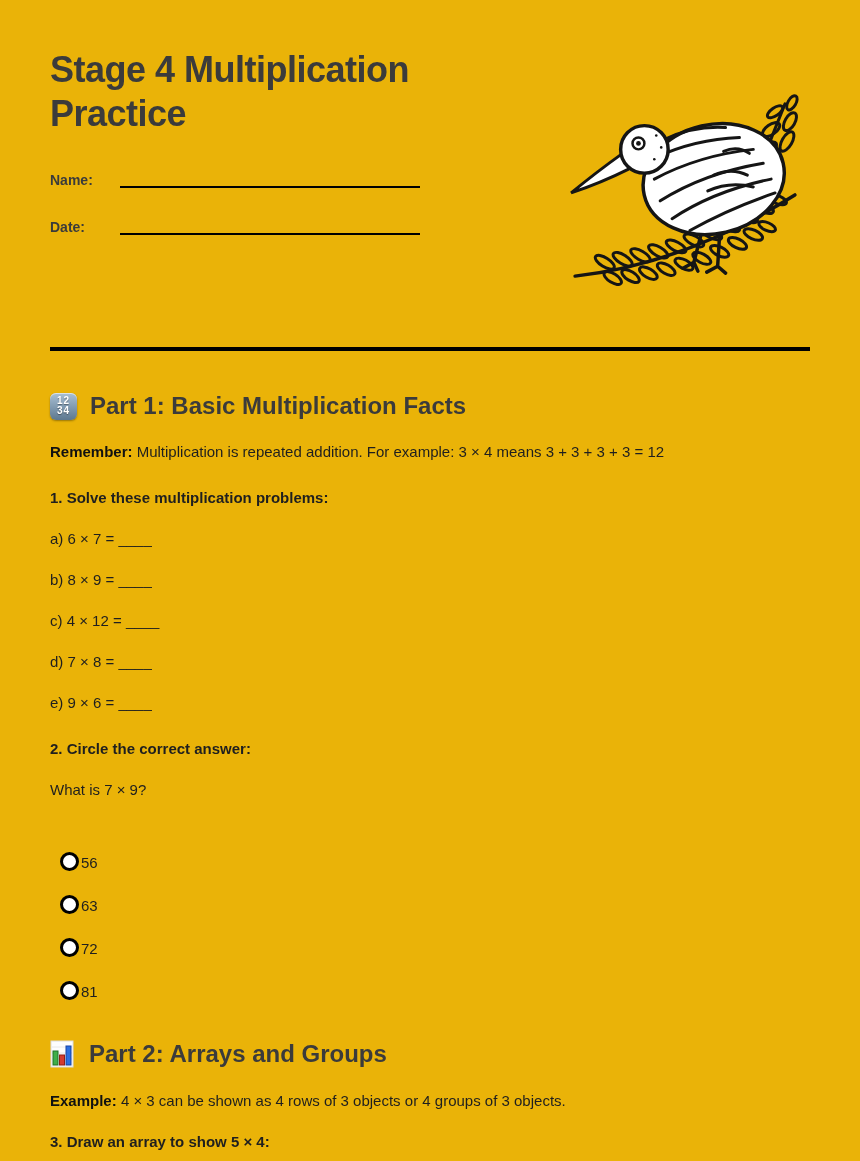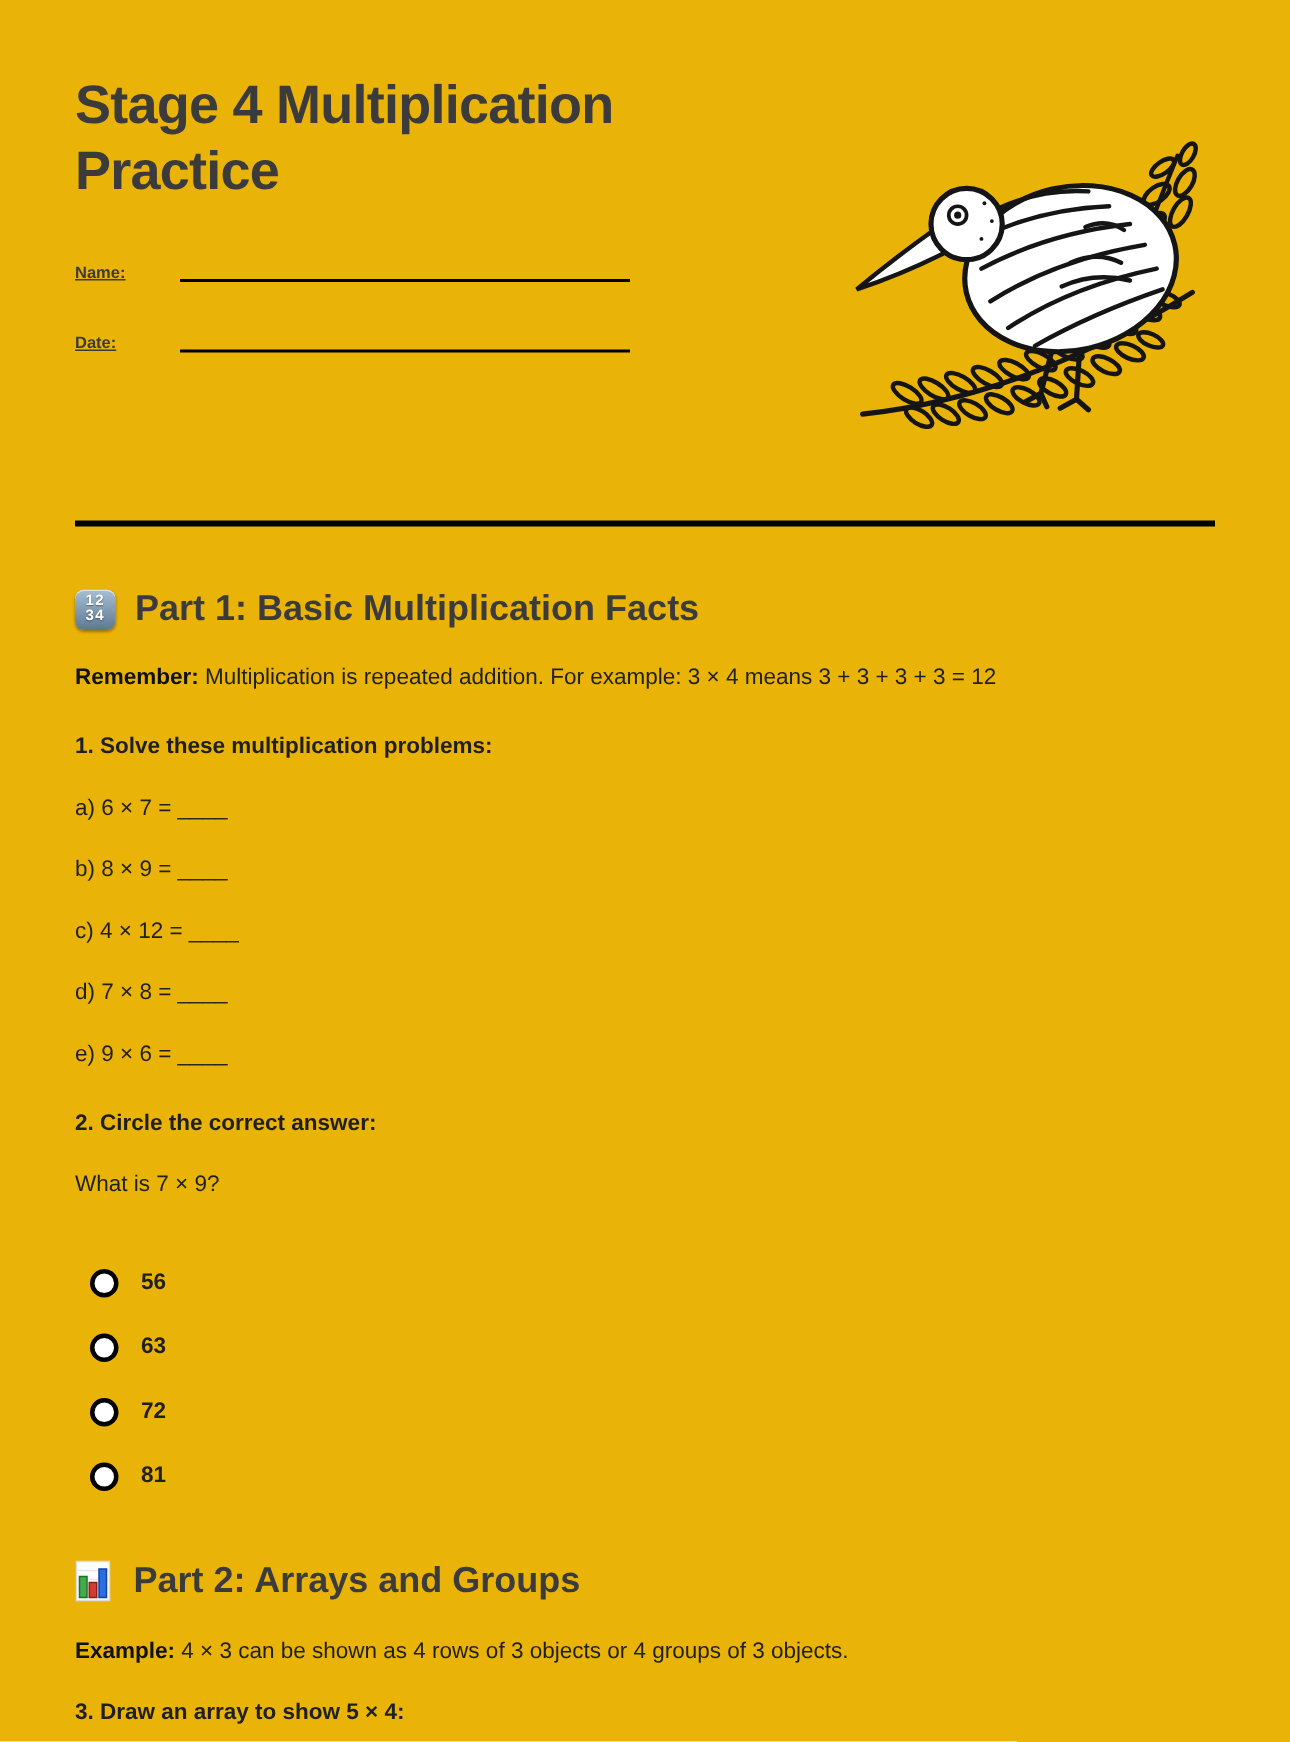--- a/index.html
+++ b/index.html
@@ -20,21 +20,21 @@
     font-size: 36px;
     line-height: 44px;
     font-weight: 700;
     color: #3b3b3b;
     max-width: 500px;
     letter-spacing: -0.5px;
   }
 
   .field-row { display: flex; align-items: flex-end; margin-top: 30px; height: 22px; }
   .field-row.date { margin-top: 25px; }
-  .field-label { font-weight: 700; font-size: 11px; color: #3b3b3b; width: 70px; text-decoration: underline; }
+  .field-label { font-weight: 700; font-size: 14px; color: #3b3b3b; width: 70px; }
   .field-line { width: 300px; height: 20px; border-bottom: 2px solid #000; }
 
   .kiwi { position: absolute; left: 563px; top: 88px; width: 242px; height: 198px; }
 
   .divider { margin-top: 112px; height: 4px; background: #000; border: none; }
 
   h2.section {
     margin: 40px 0 0;
     font-size: 24px;
     line-height: 30px;
@@ -61,21 +61,21 @@
   p { font-size: 15px; line-height: 20px; color: #1f1f1f; }
   p strong { color: #111; }
   .remember  { margin-top: 21px; }
   .q-label   { margin-top: 26px; font-weight: 700; }
   .problem   { margin-top: 21px; }
   .question  { margin-top: 21px; }
   .example   { margin-top: 22px; }
   .q3        { margin-top: 21px; font-weight: 700; }
 
   .options { margin-top: 46px; padding-left: 10px; display: flex; flex-direction: column; gap: 18px; }
-  .option  { display: flex; align-items: flex-start; gap: 15px; height: 25px; cursor: pointer; font-weight: bold; }
+  .option  { display: flex; align-items: flex-end; gap: 2px; height: 25px; cursor: pointer; }
   .radio   { width: 19px; height: 19px; border: 3px solid #000; border-radius: 50%; background: #fff; flex: none; }
   .option-label { font-size: 15px; color: #1f1f1f; }
 </style>
 </head>
 <body>
 
 <div class="page">
 
   <div class="kiwi">
     <svg viewBox="0 0 240 200" width="242" height="198" fill="none" stroke="#151515" stroke-linecap="round">

